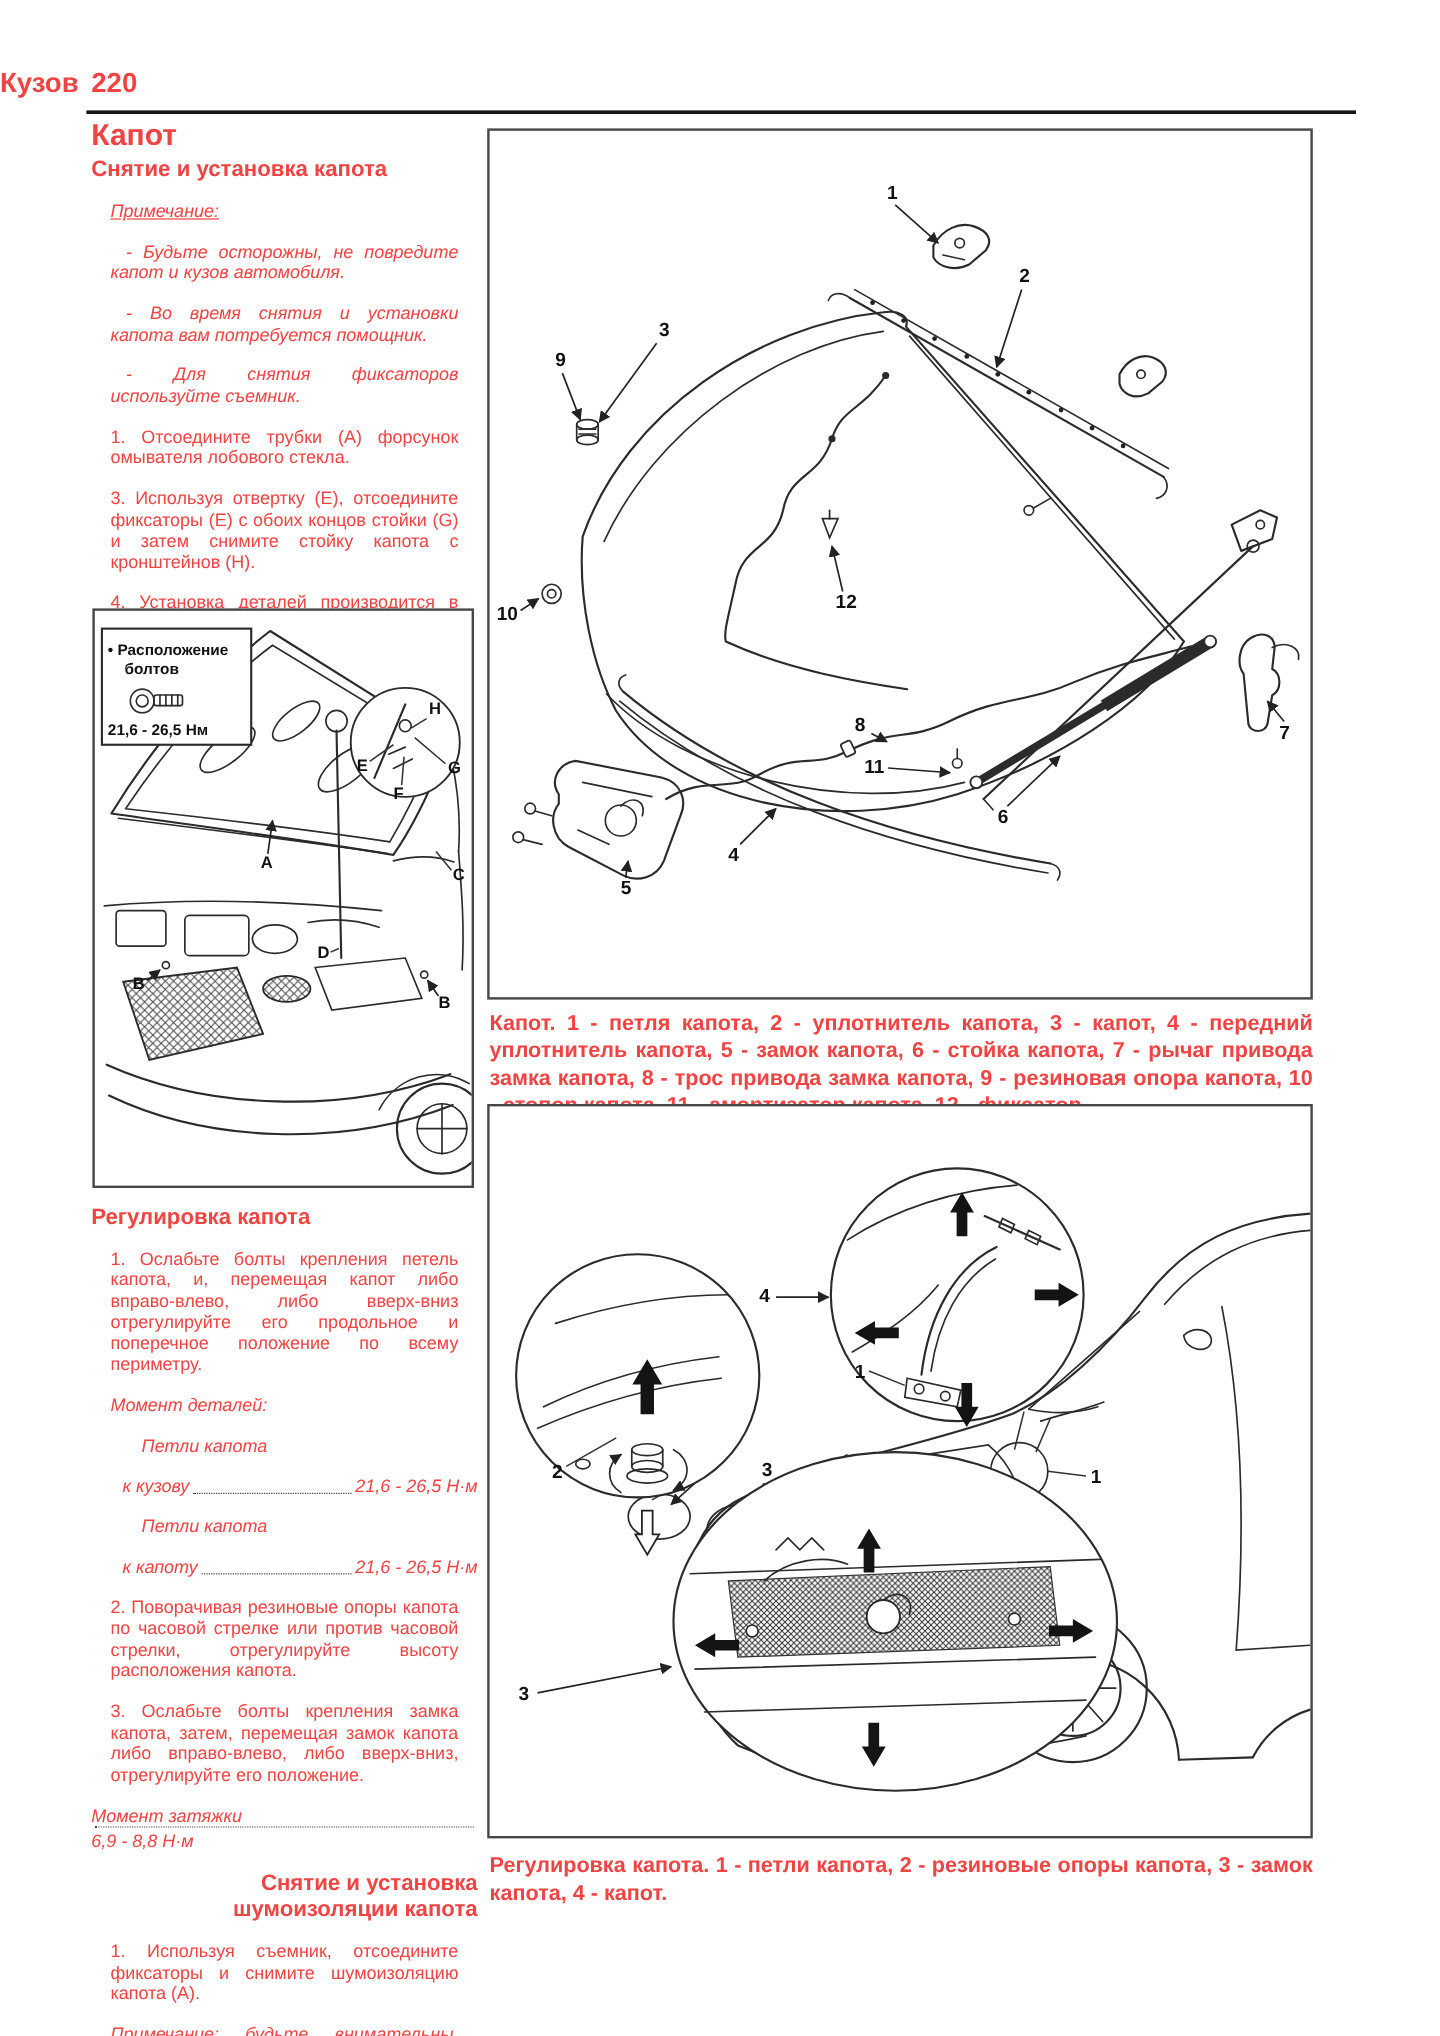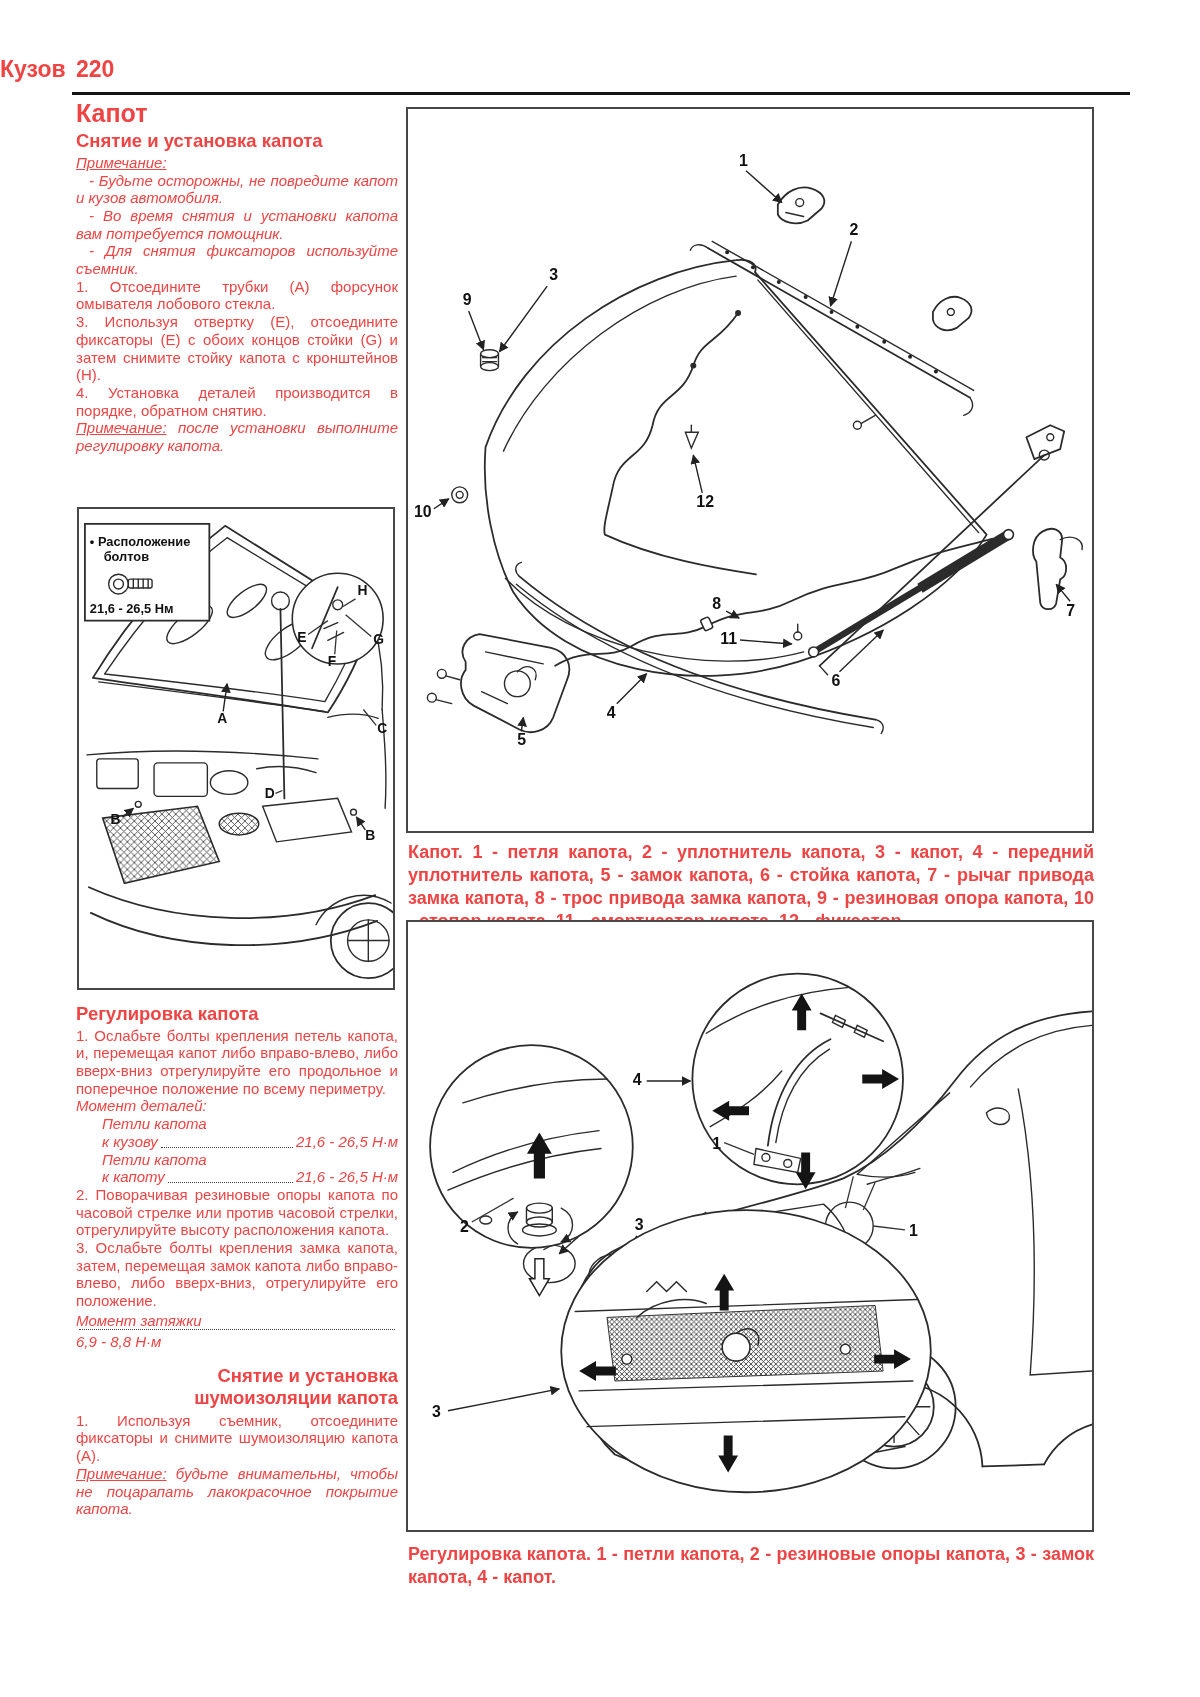--- a/index.html
+++ b/index.html
@@ -7,21 +7,21 @@
         font-family:"Liberation Sans",sans-serif;color:#ef4444;overflow:hidden;}
   .pg-num{position:absolute;left:76px;top:56px;font-size:23px;font-weight:bold;}
   .pg-title{position:absolute;left:0;top:56px;width:1106px;text-align:left;font-size:23px;font-weight:bold;}
   .header-rule{position:absolute;left:72px;top:92px;width:1058px;height:3px;background:#151515;}
   .col-left{position:absolute;left:76px;width:322px;font-size:15px;line-height:1.18;text-align:justify;}
   #lblock1{top:100px;}
   #lblock2{top:1004px;}
   .h1{font-size:25px;font-weight:bold;margin:0 0 5px 0;text-align:left;line-height:1.05;}
   .h2{font-size:18.5px;font-weight:bold;margin:0 0 2px 0;text-align:left;line-height:1.12;}
   .h2b{font-size:18.5px;font-weight:bold;margin:14px 0 3px 0;text-align:right;line-height:1.18;}
-  p{margin:0;}
+  p{margin:16px;}
   .note{font-style:italic;}
   .nlab{text-decoration:underline;}
   .hang{text-indent:13px;font-style:italic;}
   .spec-h{font-style:italic;padding-left:26px;text-align:left;}
   .specline{display:flex;font-style:italic;padding-left:26px;text-align:left;}
   .specline.noind{padding-left:0;margin-top:2px;flex-direction:column;}
   .dots{flex:1;border-bottom:1.7px dotted #444;margin:0 3px 3px 3px;min-width:14px;}
   .nw{white-space:nowrap;}
   .figbox{position:absolute;border:2px solid #474747;background:#fff;box-sizing:border-box;}
   #figL{left:77px;top:507px;width:318px;height:483px;}

